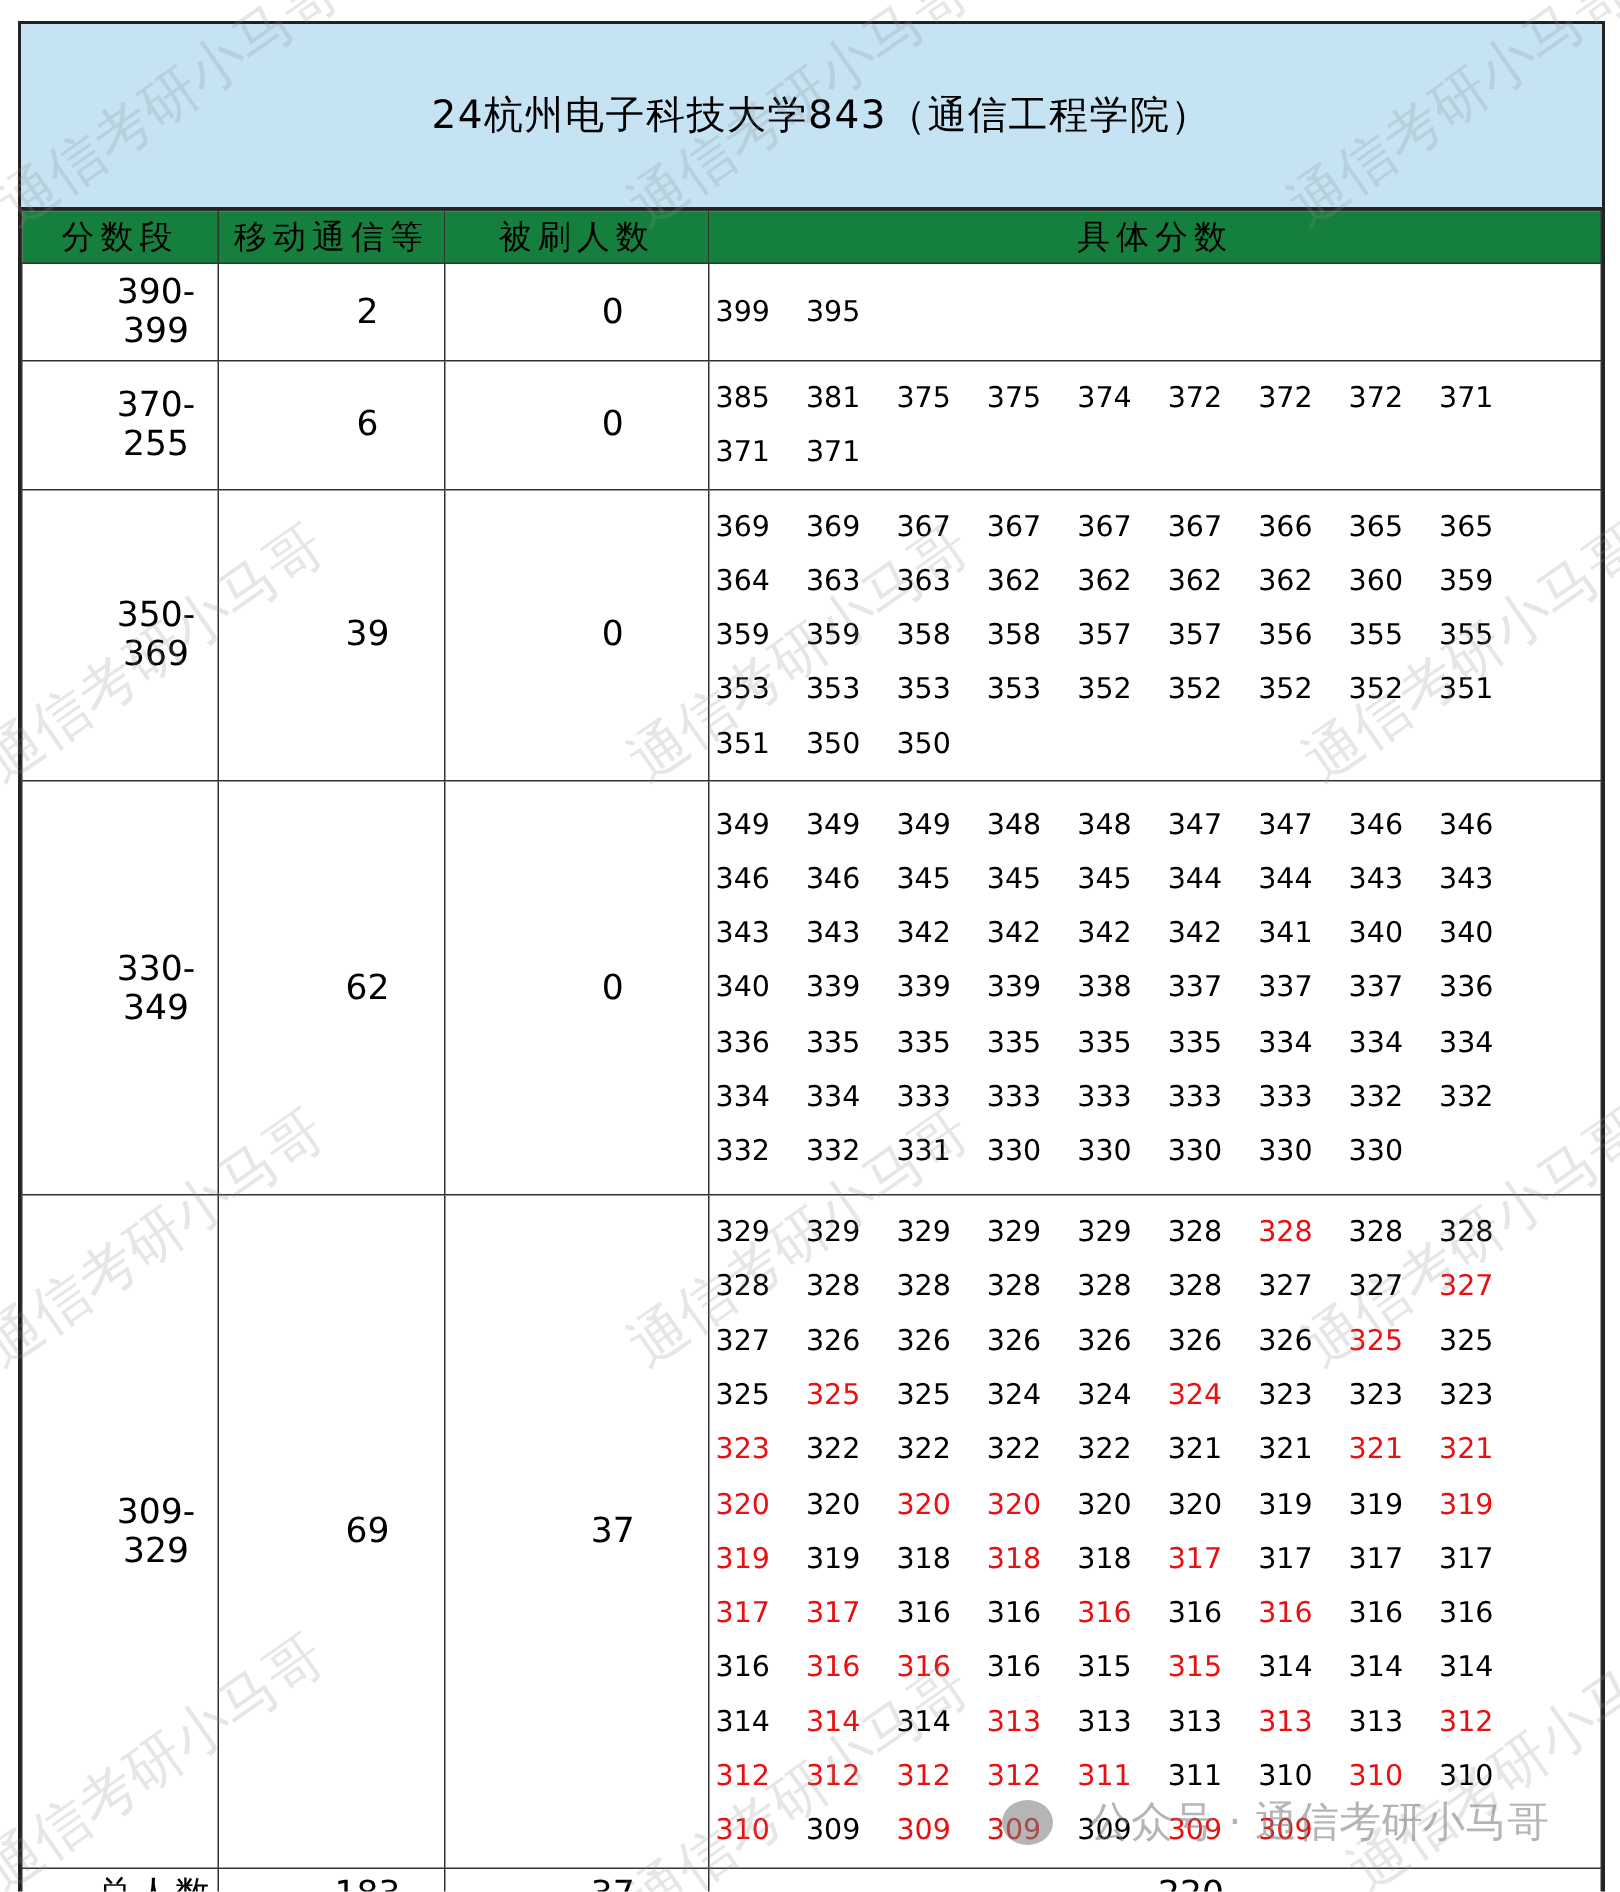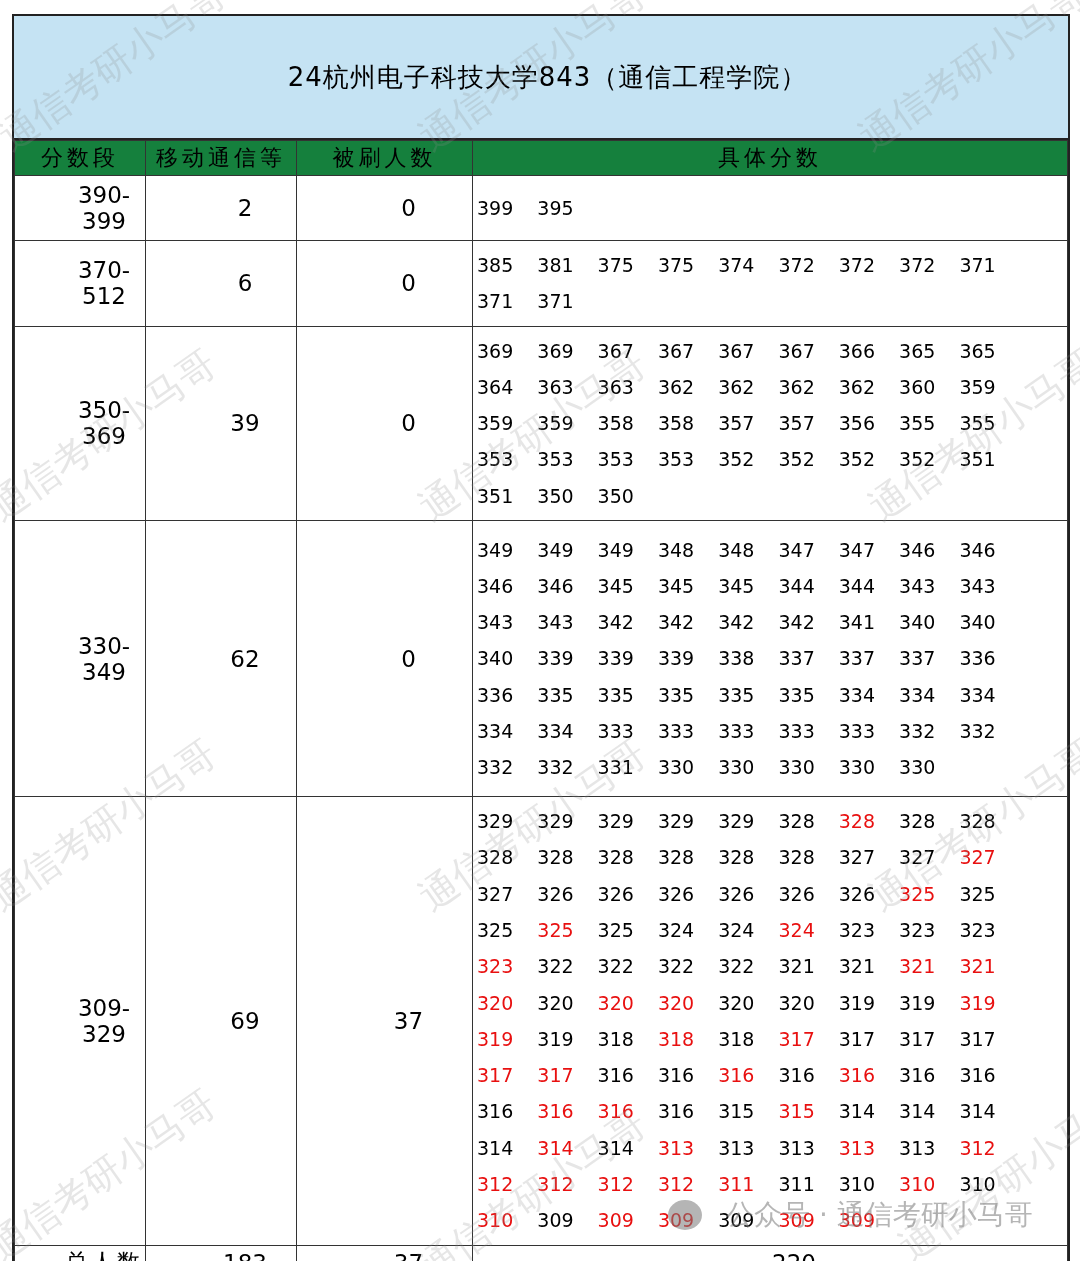--- a/index.html
+++ b/index.html
@@ -42,21 +42,21 @@
       </tr>
     </thead>
     <tbody id="tbody">
       <tr style="height:65px">
         <td class="c">390-399</td>
         <td class="c">2</td>
         <td class="c">0</td>
         <td class="scores"><span>399</span><span>395</span></td>
       </tr>
       <tr style="height:78px">
-        <td class="c">370-512</td>
+        <td class="c">370-255</td>
         <td class="c">6</td>
         <td class="c">0</td>
         <td class="scores"><span>385</span><span>381</span><span>375</span><span>375</span><span>374</span><span>372</span><span>372</span><span>372</span><span>371</span><span>371</span><span>371</span></td>
       </tr>
       <tr style="height:174px">
         <td class="c">350-369</td>
         <td class="c">39</td>
         <td class="c">0</td>
         <td class="scores"><span>369</span><span>369</span><span>367</span><span>367</span><span>367</span><span>367</span><span>366</span><span>365</span><span>365</span><span>364</span><span>363</span><span>363</span><span>362</span><span>362</span><span>362</span><span>362</span><span>360</span><span>359</span><span>359</span><span>359</span><span>358</span><span>358</span><span>357</span><span>357</span><span>356</span><span>355</span><span>355</span><span>353</span><span>353</span><span>353</span><span>353</span><span>352</span><span>352</span><span>352</span><span>352</span><span>351</span><span>351</span><span>350</span><span>350</span></td>
       </tr>

